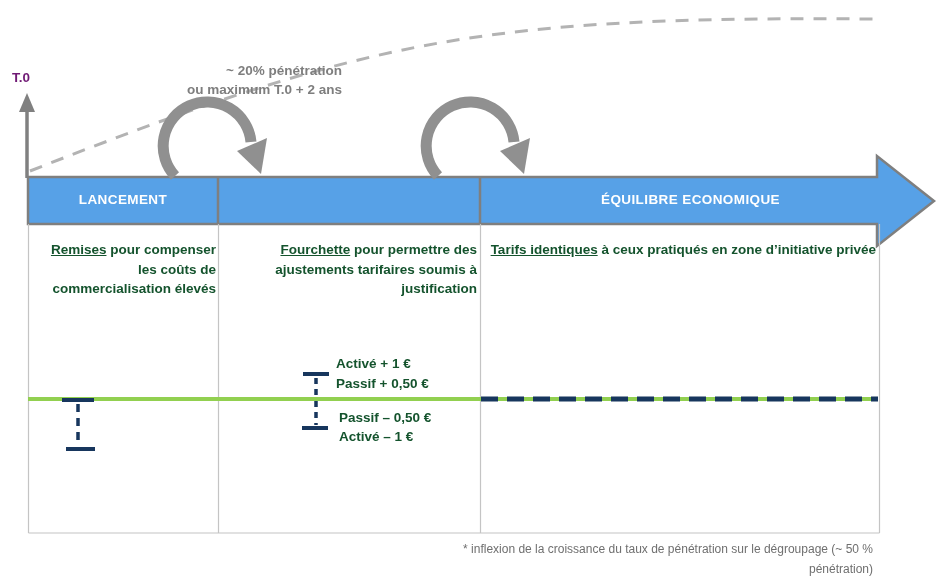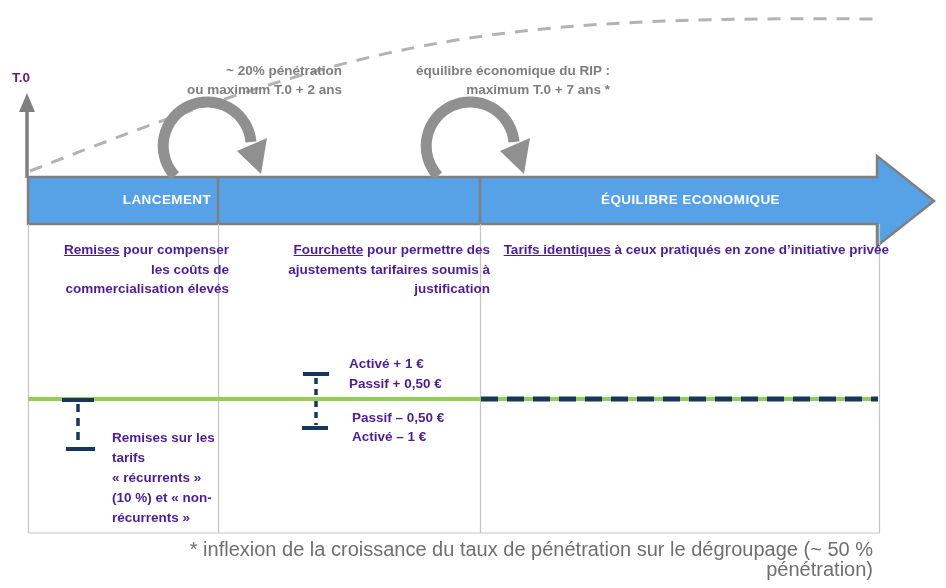--- a/index.html
+++ b/index.html
@@ -4,29 +4,29 @@
 <style>
   html,body{margin:0;padding:0;background:#fff;}
   #stage{
     position:relative;width:946px;height:588px;background:#ffffff;
     font-family:"Liberation Sans",sans-serif;overflow:hidden;
   }
   .abs{position:absolute;}
   svg{position:absolute;left:0;top:0;}
   .preline{white-space:pre-line;}
   .center{text-align:right;}
-  .navy-text{color:#4c1d95;font-weight:700;font-size:13.5px;line-height:19.5px;margin-left:13px;}
+  .navy-text{color:#14532d;font-weight:700;font-size:13.5px;line-height:19.5px;}
   .ul{text-decoration:underline;}
   .gray-ann{color:#7E7E7E;font-weight:700;font-size:13.5px;line-height:19px;}
   .banner-label{
     color:#ffffff;font-weight:700;font-size:13.5px;letter-spacing:.4px;
     top:177px;height:46px;line-height:46px;text-align:center;
   }
   .t0{color:#701a75;font-weight:700;font-size:13.5px;}
-  .footnote{color:#6F6F6F;font-size:20px;line-height:20px;}
+  .footnote{color:#6F6F6F;font-size:12px;line-height:20px;}
 </style>
 </head>
 <body>
 
 <div id="stage">
 
   <svg width="946" height="588" viewBox="0 0 946 588">
 
     <path d="M 30 171 C 140 128 255 84 375 56 C 475 33 565 25 665 21 C 745 18.5 815 18.5 877 19" fill="none" stroke="#B3B3B3" stroke-width="3" stroke-dasharray="13 10"></path>
 
@@ -58,41 +58,34 @@
 
     <line x1="316" y1="401" x2="316" y2="425" stroke="#17365D" stroke-width="3.5" stroke-dasharray="6 5"></line>
     <line x1="302" y1="428" x2="328" y2="428" stroke="#17365D" stroke-width="4"></line>
   </svg>
 
   <div class="abs t0" style="left:12px;top:70px;">T.0</div>
 
   <div class="abs gray-ann preline center" style="left:94px;top:61px;width:248px;">~ 20% pénétration
 ou maximum T.0 + 2 ans</div>
 
-  <div class="abs gray-ann preline center" style="left:350px;top:61px;width:260px;">équilibre économique du RIP :
-maximum T.0 + 7 ans *</div>
 
-  <div class="abs banner-label" style="left:28px;width:190px;margin-left:44px;">LANCEMENT</div>
+  <div class="abs banner-label" style="left:28px;width:190px;">LANCEMENT</div>
   <div class="abs banner-label" style="left:480px;width:375px;padding-left:23px;">ÉQUILIBRE ECONOMIQUE</div>
 
   <div class="abs navy-text center" style="left:30px;top:240px;width:186px;"><span class="ul">Remises</span><span> pour compenser les coûts de commercialisation élevés</span></div>
 
   <div class="abs navy-text center" style="left:221px;top:240px;width:256px;"><span class="ul">Fourchette</span><span> pour permettre des ajustements tarifaires soumis à justification</span></div>
 
   <div class="abs navy-text center" style="left:484px;top:240px;width:392px;"><span class="ul">Tarifs identiques</span><span> à ceux pratiqués en zone d’initiative privée</span></div>
 
   <div class="abs navy-text preline" style="left:336px;top:354px;line-height:20px;">Activé + 1 €
 Passif + 0,50 €</div>
 
   <div class="abs navy-text preline" style="left:339px;top:408px;line-height:19px;">Passif – 0,50 €
 Activé – 1 €</div>
 
 
-  <div class="abs navy-text preline" style="left:99px;top:428px;width:130px;line-height:20px;">Remises sur les
-tarifs
-« récurrents »
-(10 %) et « non-
-récurrents »</div>
 
   <div class="abs footnote preline center" style="left:73px;top:539px;width:800px;">* inflexion de la croissance du taux de pénétration sur le dégroupage (~ 50 %
 pénétration)</div>
 
 </div>
 
 </body></html>

